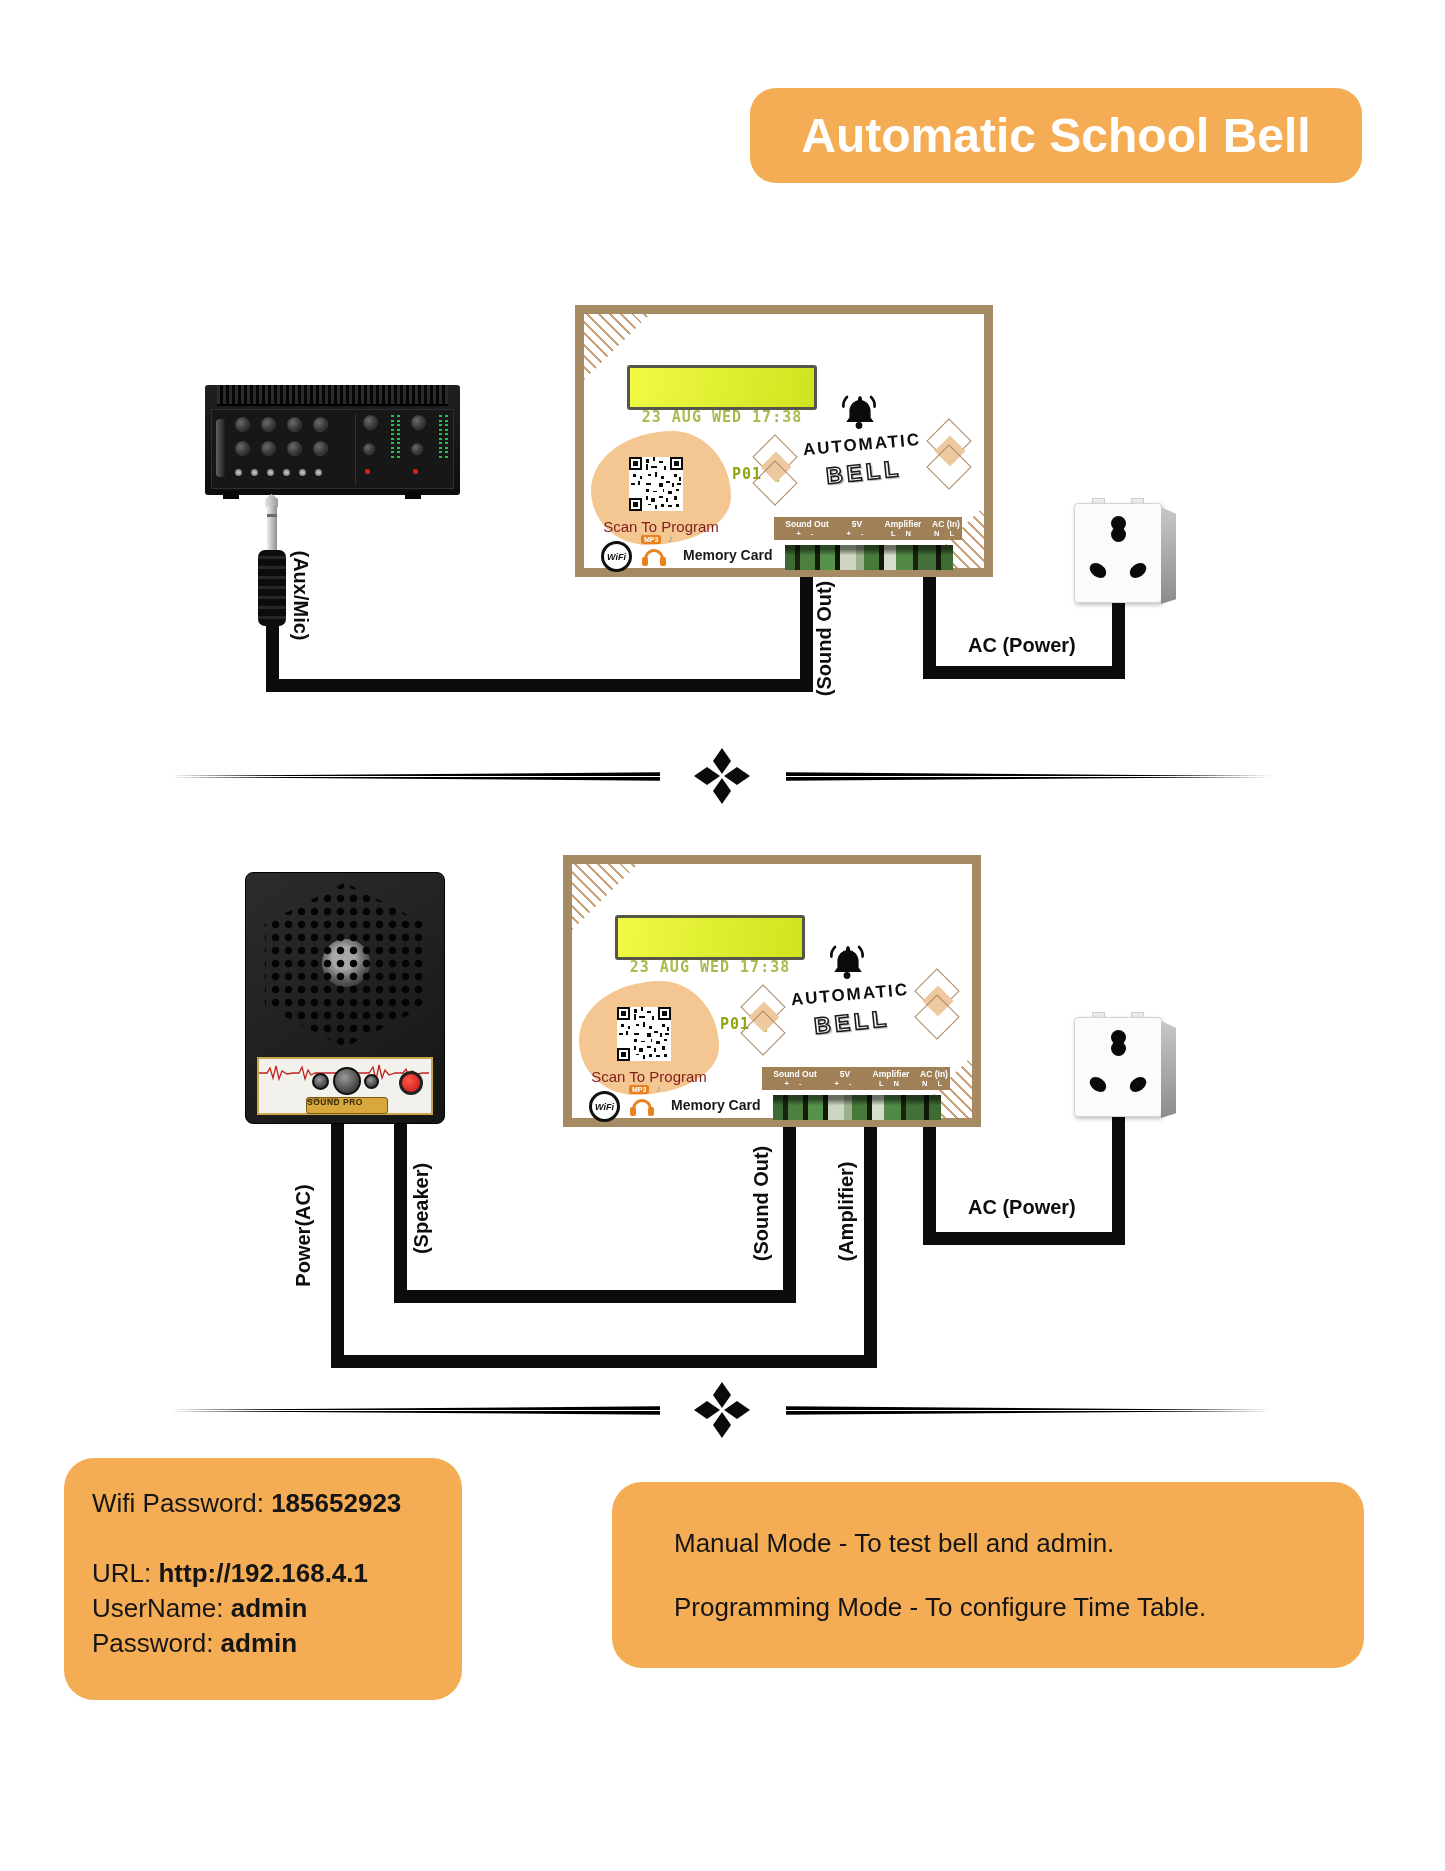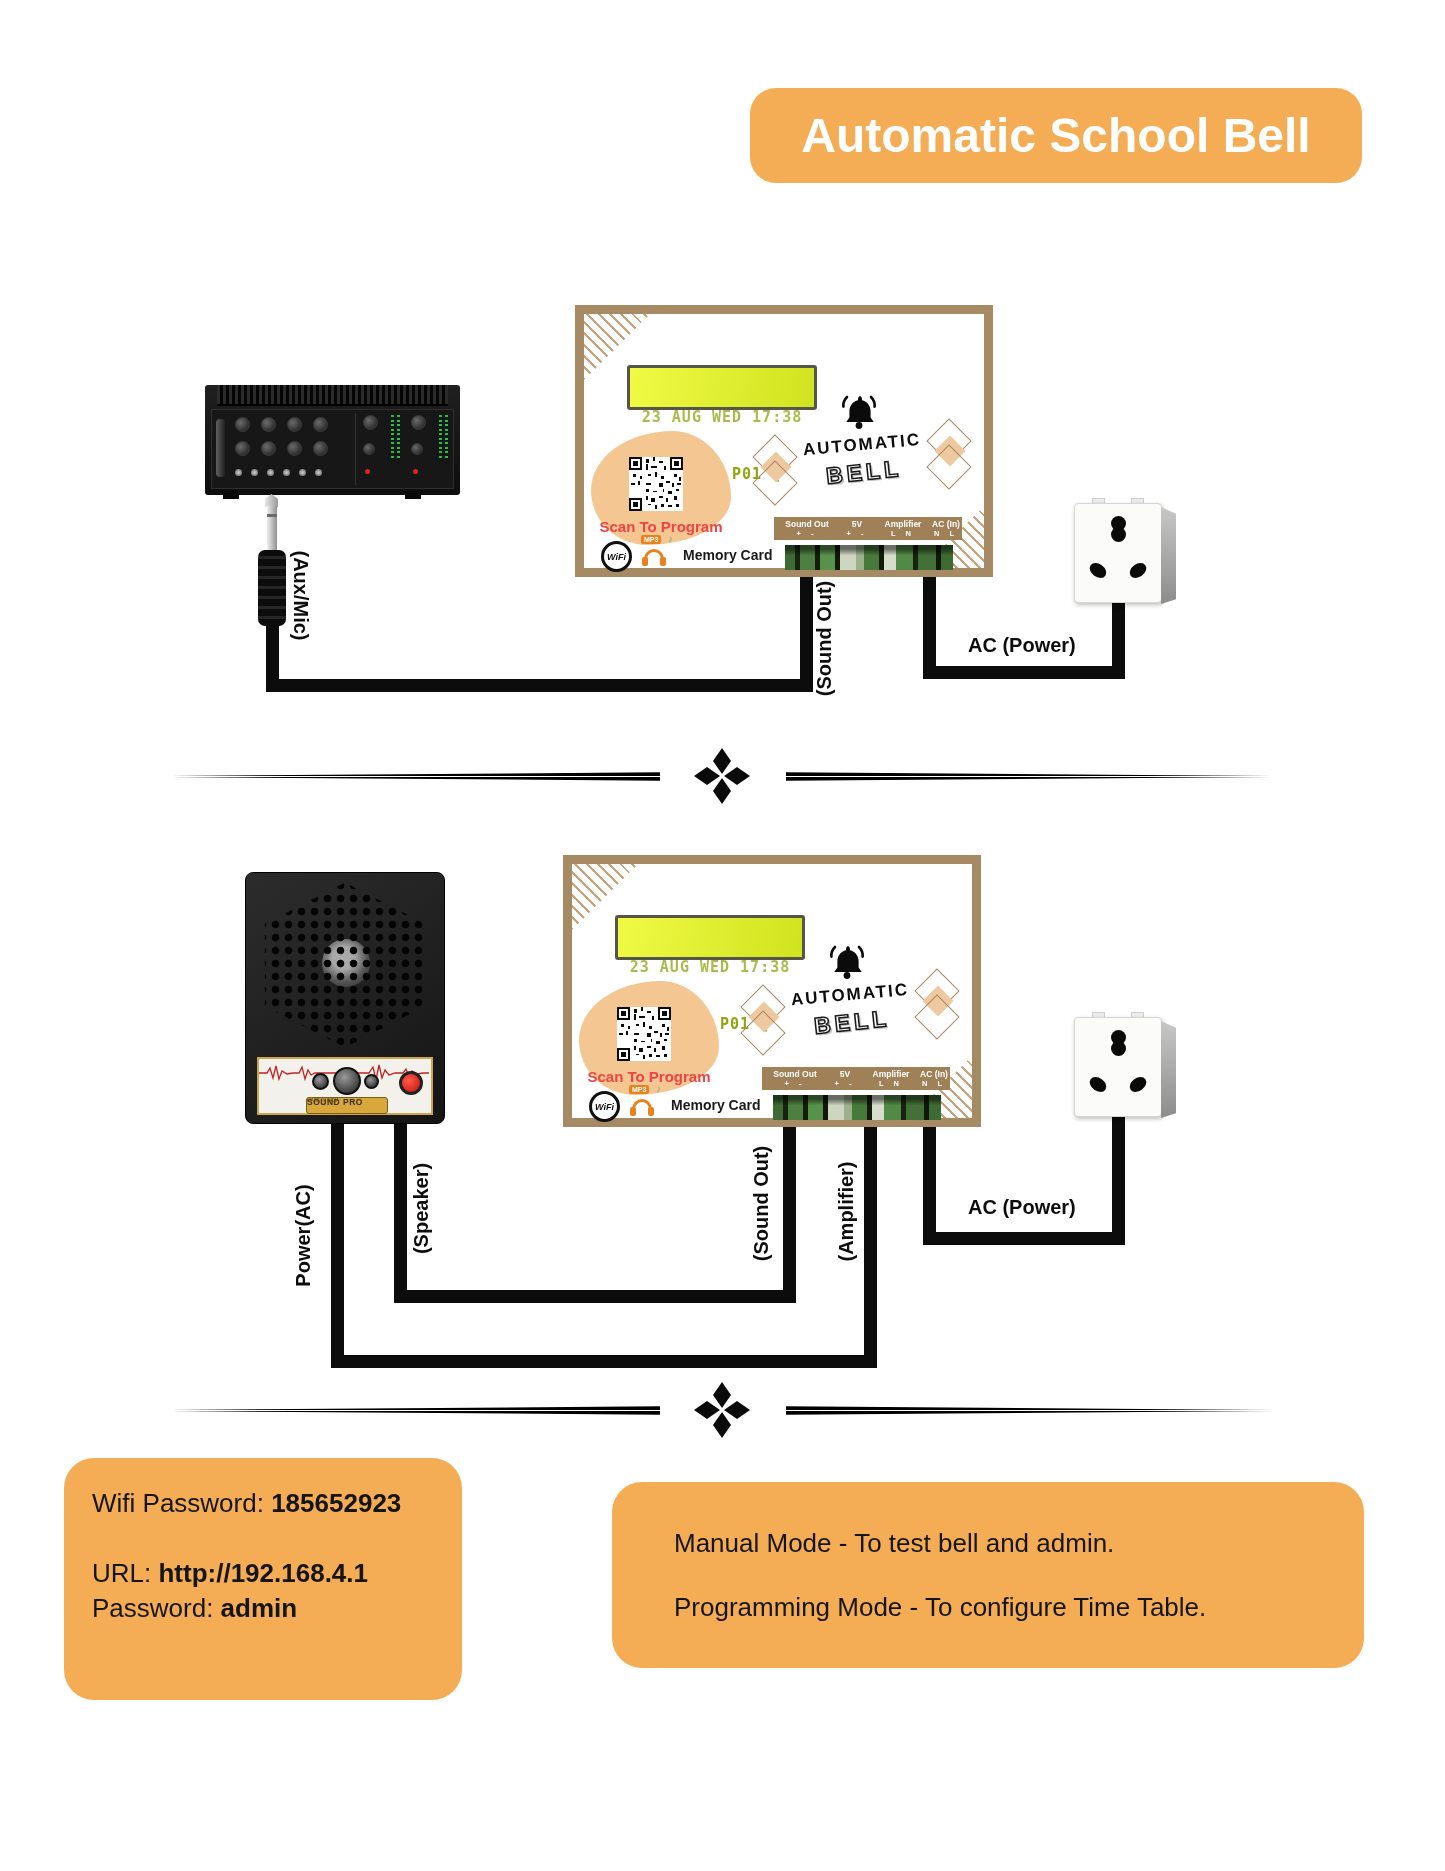--- a/index.html
+++ b/index.html
@@ -33,21 +33,21 @@
     font-size:23px; letter-spacing:4px; color:#fff; -webkit-text-stroke:1.6px #1a1a1a;
     text-shadow:2px 2px 0 rgba(0,0,0,.22); transform:rotate(-6deg); }
   .dg { width:46px; height:62px; }
   .dg div { position:absolute; }
   .dg .o1 { left:6px; top:0; width:32px; height:32px; border:1.5px solid #ab8760; transform:rotate(45deg); }
   .dg .f  { left:12px; top:15px; width:22px; height:22px; background:#eec9a0; transform:rotate(45deg); }
   .dg .o2 { left:6px; top:26px; width:32px; height:32px; border:1.5px solid #ab8760; transform:rotate(45deg); }
   .blob { left:7px; top:117px; width:140px; height:114px; background:#f4c792;
     border-radius:58% 42% 60% 40% / 52% 58% 42% 48%; }
   .qr { left:45px; top:143px; width:54px; height:54px; }
-  .scan { left:1px; top:204px; width:152px; text-align:center; color:#ef4444; font-weight:700; font-size:15px; }
+  .scan { left:1px; top:204px; width:152px; text-align:center; color:#7f1d1d; font-weight:400; font-size:15px; }
   .wifi { left:17px; top:227px; width:31px; height:31px; border:3.5px solid #101010; border-radius:50%;
     background:#fff; color:#101010; font-weight:bold; font-style:italic; font-size:9px;
     display:flex; align-items:center; justify-content:center; }
   .mp3 { left:55px; top:221px; width:34px; height:38px; }
   .mp3 .badge { position:absolute; left:2px; top:0; background:#e8821e; color:#fff;
     font-size:7px; font-weight:bold; padding:1px 3px; border-radius:2px; }
   .mp3 .note { position:absolute; right:0; top:-2px; color:#9a9a9a; font-size:10px; }
   .mp3 .band { position:absolute; left:5px; top:14px; width:20px; height:11px;
     border:3px solid #e8821e; border-bottom:none; border-radius:10px 10px 0 0; }
   .mp3 .earl, .mp3 .earr { position:absolute; top:22px; width:6px; height:9px; background:#e8821e; border-radius:2px; }
@@ -512,20 +512,21 @@
       <div class="pw"></div>
       <div class="pe"></div>
     <div class="x1"></div>
       <div class="x2"></div>
   </div>
 
   <div class="abs info-box">
     <div class="ibox-line"><span class="lbl">Wifi Password: </span><span class="val">185652923</span></div>
     <div class="ibox-line"><span class="lbl"></span><span class="val"></span>&nbsp;</div>
     <div class="ibox-line"><span class="lbl">URL: </span><span class="val">http://192.168.4.1</span></div>
+    <div class="ibox-line"><span class="lbl">UserName: </span><span class="val">admin</span></div>
     <div class="ibox-line"><span class="lbl">Password: </span><span class="val">admin</span></div>
   </div>
 
   <div class="abs modes-box">
     <div class="mline"><span class="mlbl">Manual Mode</span><span class="mval"> - To test bell and admin.</span></div>
     <div class="mline"><span class="mlbl">Programming Mode</span><span class="mval"> - To configure Time Table.</span></div>
   </div>
 
 </div>
 

